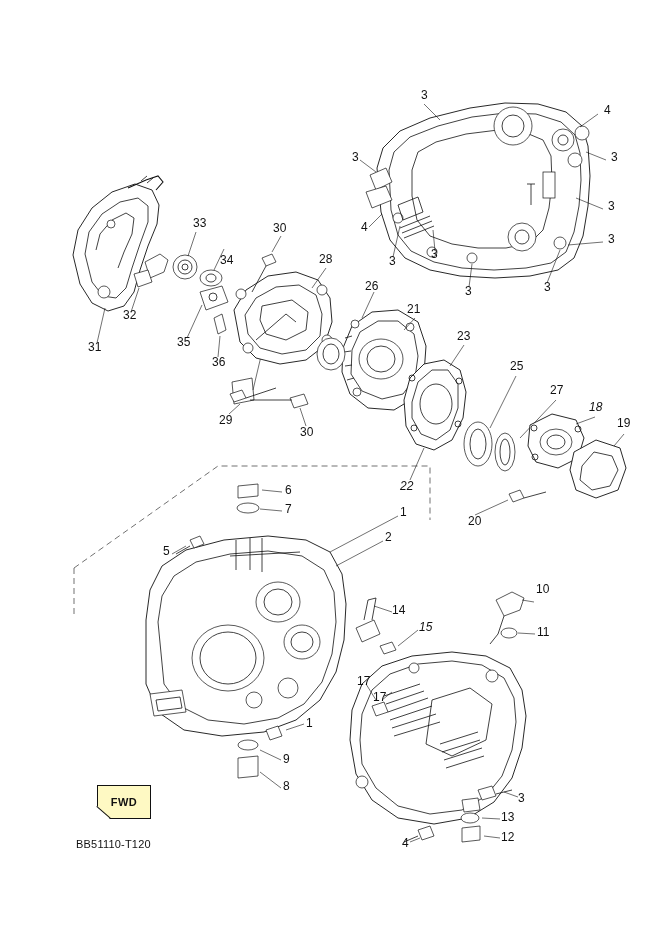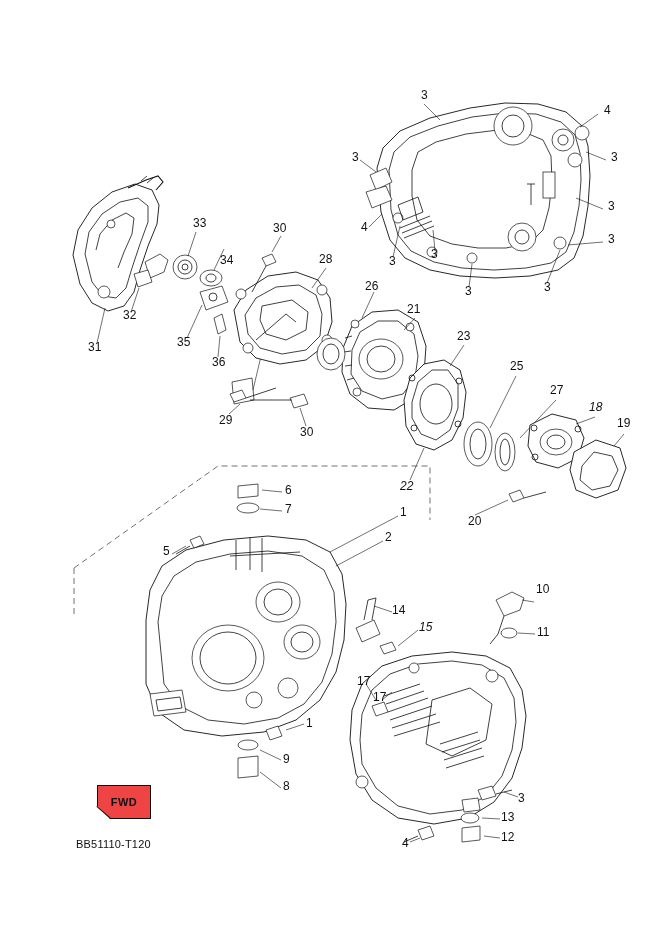--- a/index.html
+++ b/index.html
@@ -36,21 +36,21 @@
     width: 52px;
     height: 32px;
     border: 1.3px solid #111;
     display: flex;
     align-items: center;
     justify-content: center;
     font-size: 11px;
     font-weight: bold;
     letter-spacing: 0.5px;
     color: #111;
-    background: #ef4444;
+    background: #fef9c3;
   }
   .fwd-box .corner {
     position: absolute;
     left: -1px;
     bottom: -1px;
     width: 0;
     height: 0;
     border-left: 13px solid #fff;
     border-top: 13px solid transparent;
   }

